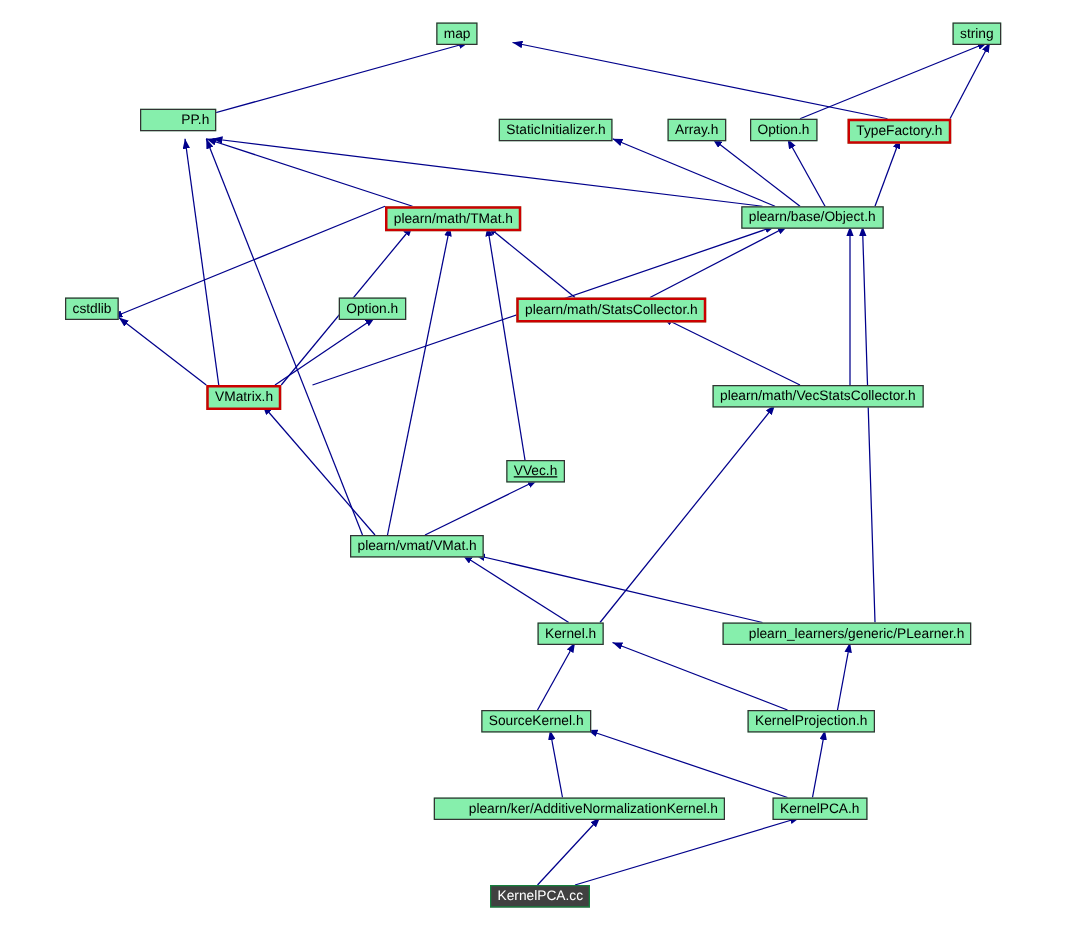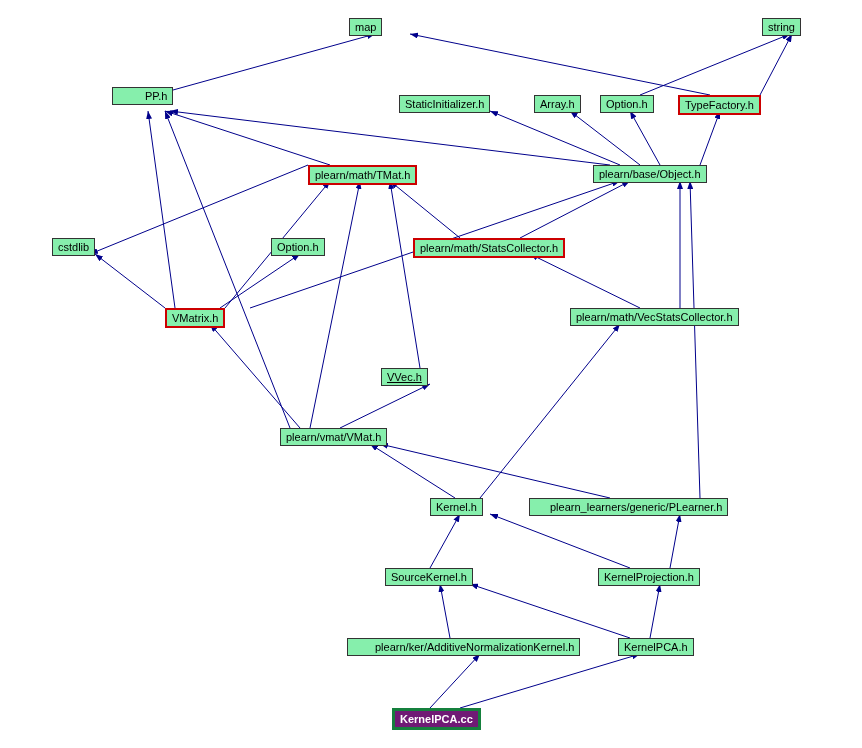--- a/index.html
+++ b/index.html
@@ -30,24 +30,23 @@
       background: #86efac;
       padding: 2px 5px;
       font-size: 11px;
       color: #000;
       white-space: nowrap;
     }
     .node.red-border {
       border: 2px solid #cc0000;
     }
     .node.black-filled {
-      background: #701a75;
+      background: #404040;
       color: #ffffff;
-      border: 3px solid #15803d;
-      font-weight: bold;
+      border: 1px solid #15803d;
     }
   </style>
 </head>
 <body>
 
 <div id="diagram-container">
   <svg id="arrows">
     <defs>
       <marker id="arrowhead" markerWidth="8" markerHeight="6" refX="8" refY="3" orient="auto">
         <polygon points="0 0, 8 3, 0 6" fill="#00008B"></polygon>
@@ -136,22 +135,22 @@
   <div class="node" style="left:534px;top:95px;">Array.h</div>
   <div class="node" style="left:600px;top:95px;">Option.h</div>
   <div class="node red-border" style="left:678px;top:95px;">TypeFactory.h</div>
   <div class="node red-border" style="left:308px;top:165px;">plearn/math/TMat.h</div>
   <div class="node" style="left:593px;top:165px;">plearn/base/Object.h</div>
   <div class="node" style="left:52px;top:238px;">cstdlib</div>
   <div class="node" style="left:271px;top:238px;">Option.h</div>
   <div class="node red-border" style="left:413px;top:238px;">plearn/math/StatsCollector.h</div>
   <div class="node red-border" style="left:165px;top:308px;">VMatrix.h</div>
   <div class="node" style="left:570px;top:308px;">plearn/math/VecStatsCollector.h</div>
-  <div class="node" style="left:381px;top:368px;text-decoration:underline;">VVec.h</div>
+  <div class="node" style="left:405px;top:368px;text-decoration:underline;">VVec.h</div>
   <div class="node" style="left:280px;top:428px;">plearn/vmat/VMat.h</div>
   <div class="node" style="left:430px;top:498px;">Kernel.h</div>
-  <div class="node" style="left:529px;top:498px;padding-left:20px;">plearn_learners/generic/PLearner.h</div>
+  <div class="node" style="left:578px;top:498px;padding-left:20px;">plearn_learners/generic/PLearner.h</div>
   <div class="node" style="left:385px;top:568px;">SourceKernel.h</div>
   <div class="node" style="left:598px;top:568px;">KernelProjection.h</div>
   <div class="node" style="left:347px;top:638px;padding-left:27px;">plearn/ker/AdditiveNormalizationKernel.h</div>
   <div class="node" style="left:618px;top:638px;">KernelPCA.h</div>
   <div class="node black-filled" style="left:392px;top:708px;">KernelPCA.cc</div>
 </div>
 
 </body></html>

